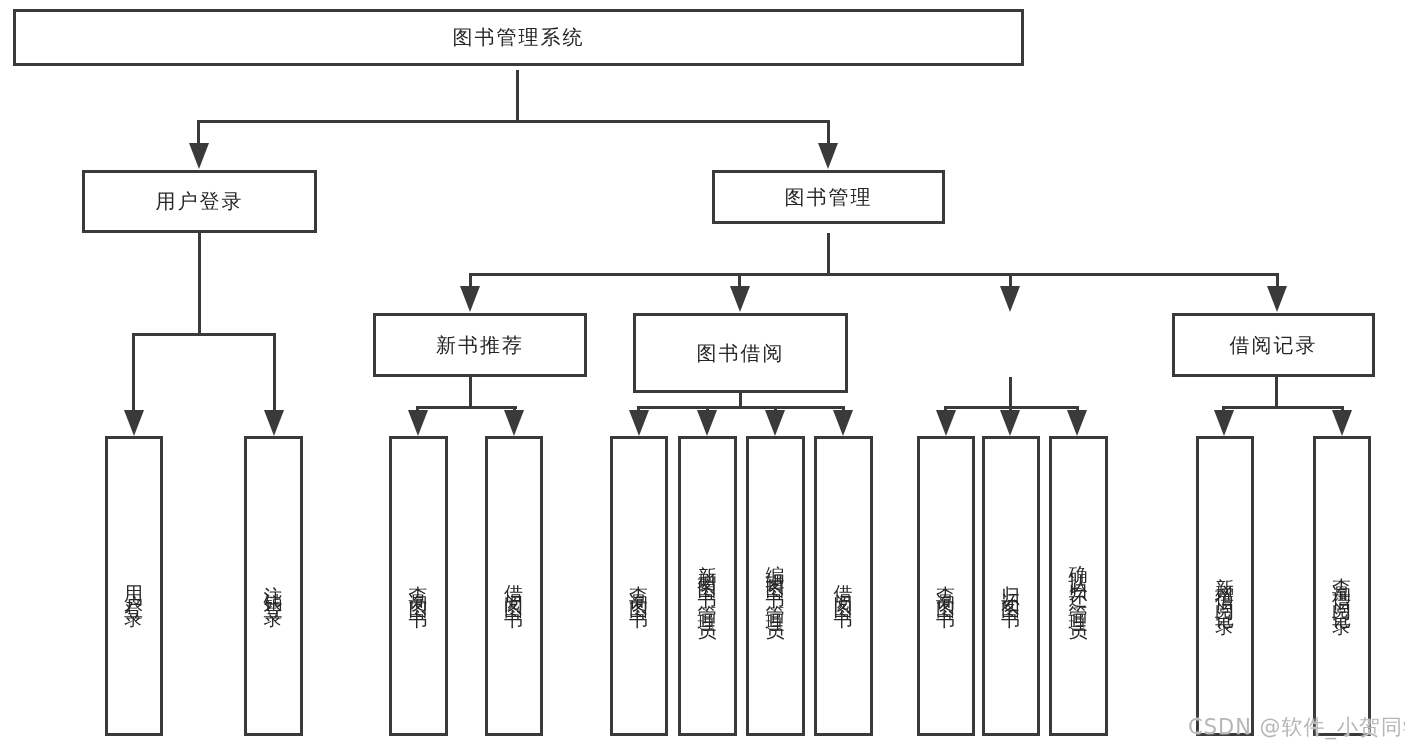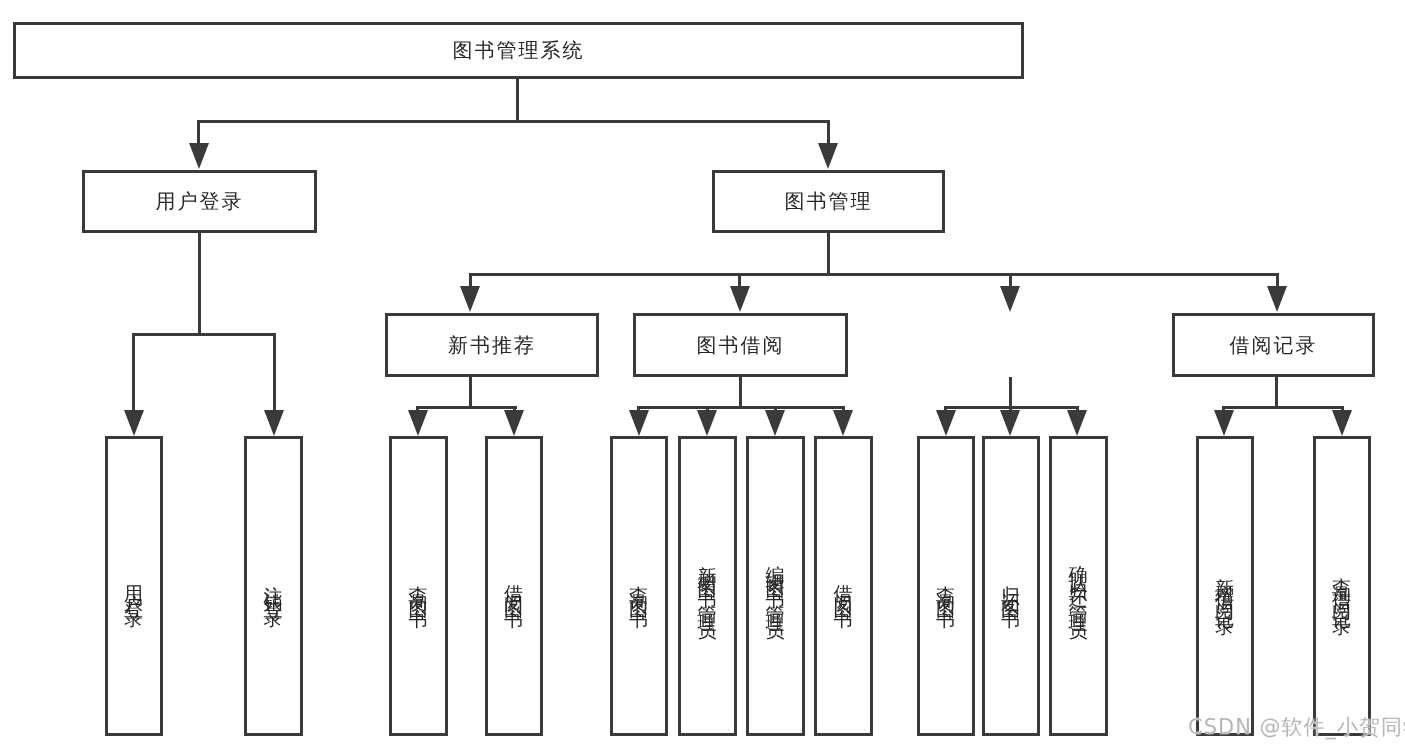--- a/index.html
+++ b/index.html
@@ -27,52 +27,52 @@
     position:absolute;left:1188px;top:713px;font-size:21px;letter-spacing:1px;
     color:#b6b6b6;z-index:3;white-space:nowrap;
     text-shadow:0 0 2px #ffffff,0 0 1px #ffffff;
   }
 </style>
 </head>
 <body>
 
 <div class="canvas">
 
-  <div class="box" style="left:13px;top:22px;width:1011px;height:57px">图书管理系统</div>
+  <div class="box" style="left:13px;top:9px;width:1011px;height:57px">图书管理系统</div>
 
   <div class="vl" style="left:516px;top:70px;height:52px"></div>
   <div class="hl" style="left:197px;top:120px;width:633px"></div>
   <div class="vl" style="left:197px;top:120px;height:26px"></div>
   <div class="arw" style="left:189px;top:143px"></div>
   <div class="vl" style="left:827px;top:120px;height:26px"></div>
   <div class="arw" style="left:818px;top:143px"></div>
 
   <div class="box" style="left:82px;top:170px;width:235px;height:63px">用户登录</div>
-  <div class="box" style="left:712px;top:170px;width:233px;height:63px">图书管理</div>
+  <div class="box" style="left:712px;top:170px;width:233px;height:54px">图书管理</div>
 
   <div class="vl" style="left:198px;top:233px;height:102px"></div>
   <div class="hl" style="left:132px;top:333px;width:144px"></div>
   <div class="vl" style="left:132px;top:333px;height:79px"></div>
   <div class="arw" style="left:124px;top:410px"></div>
   <div class="vl" style="left:273px;top:333px;height:79px"></div>
   <div class="arw" style="left:264px;top:410px"></div>
 
   <div class="vl" style="left:827px;top:233px;height:43px"></div>
   <div class="hl" style="left:469px;top:273px;width:810px"></div>
   <div class="vl" style="left:469px;top:273px;height:15px"></div>
   <div class="arw" style="left:460px;top:286px"></div>
   <div class="vl" style="left:738px;top:273px;height:15px"></div>
   <div class="arw" style="left:730px;top:286px"></div>
   <div class="vl" style="left:1009px;top:273px;height:15px"></div>
   <div class="arw" style="left:1000px;top:286px"></div>
   <div class="vl" style="left:1276px;top:273px;height:15px"></div>
   <div class="arw" style="left:1267px;top:286px"></div>
 
-  <div class="box" style="left:385px;top:313px;width:214px;height:64px">新书推荐</div>
-  <div class="box" style="left:633px;top:313px;width:215px;height:64px">图书借阅</div>
+  <div class="box" style="left:373px;top:313px;width:214px;height:64px">新书推荐</div>
+  <div class="box" style="left:633px;top:313px;width:215px;height:80px">图书借阅</div>
   <div class="box" style="left:1172px;top:313px;width:203px;height:64px">借阅记录</div>
 
   <div class="vl" style="left:469px;top:377px;height:32px"></div>
   <div class="hl" style="left:416px;top:406px;width:101px"></div>
   <div class="vl" style="left:416px;top:406px;height:7px"></div>
   <div class="arw" style="left:408px;top:410px"></div>
   <div class="vl" style="left:513px;top:406px;height:7px"></div>
   <div class="arw" style="left:504px;top:410px"></div>
 
   <div class="vl" style="left:739px;top:377px;height:32px"></div>

